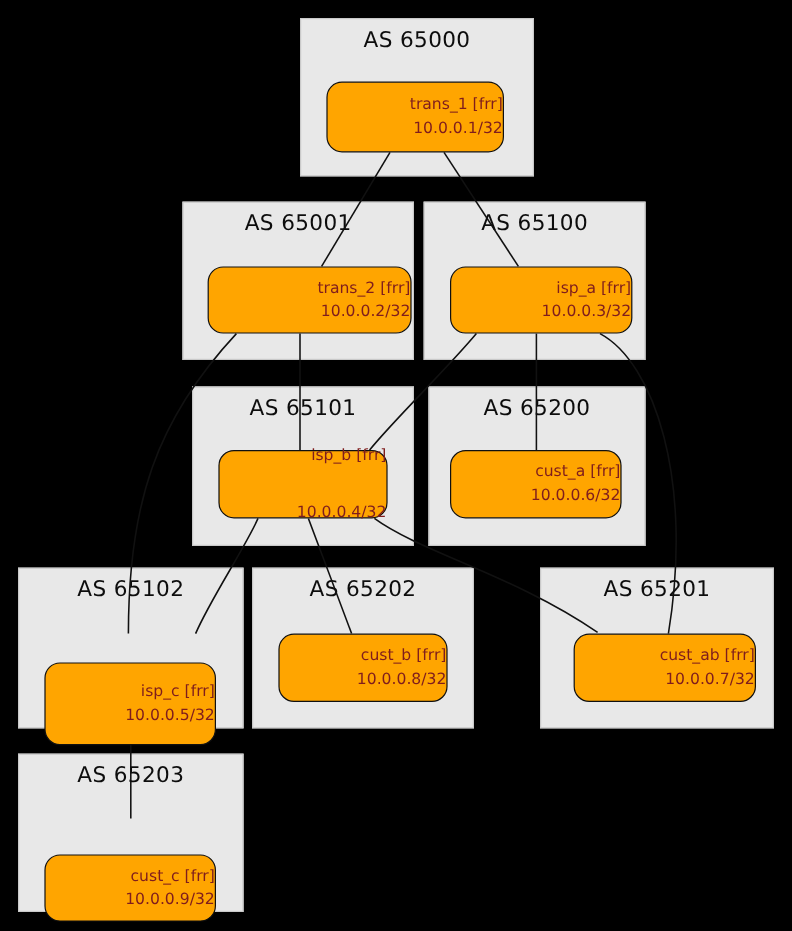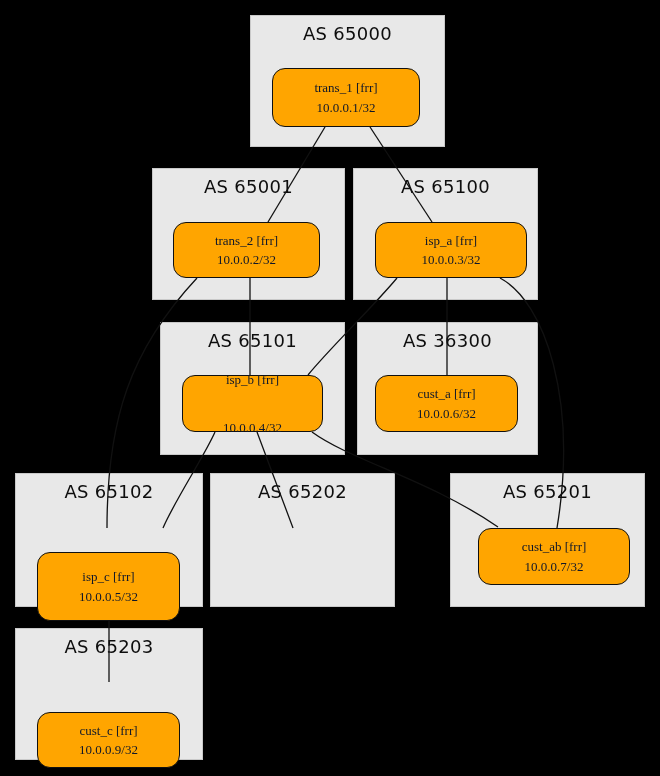--- a/index.html
+++ b/index.html
@@ -13,36 +13,36 @@
   }
   .cluster-label{
     display:block;text-align:center;padding-top:7px;
     font-size:18px;color:#0d0d0d;letter-spacing:.3px;
   }
   #edge-layer{position:absolute;left:0;top:0;z-index:2;pointer-events:none;}
   #edge-layer path{stroke:#111;stroke-width:1.3;fill:none;}
   .node{
     position:absolute;background:#ffa500;border:1.3px solid #101010;border-radius:13px;
     box-sizing:border-box;z-index:3;display:flex;flex-direction:column;
-    align-items:center;justify-content:center;
-    font-size:13px;color:#0f172a;line-height:1.5;text-align:center;font-family:Liberation Serif, serif;
+    align-items:flex-end;justify-content:center;
+    font-size:13px;color:#7f1d1d;line-height:1.5;text-align:center;
   }
   
   #cl-65000{left:250px;top:15px;width:195px;height:132px;}
   #cl-65001{left:152px;top:168px;width:193px;height:132px;}
   #cl-65100{left:353px;top:168px;width:185px;height:132px;}
   #cl-65101{left:160px;top:322px;width:185px;height:133px;}
   #cl-65200{left:357px;top:322px;width:181px;height:133px;}
   #cl-65102{left:15px;top:473px;width:188px;height:134px;}
   #cl-65202{left:210px;top:473px;width:185px;height:134px;}
   #cl-65201{left:450px;top:473px;width:195px;height:134px;}
   #cl-65203{left:15px;top:628px;width:188px;height:132px;}
   
   #nd-trans_1{left:272px;top:68px;width:148px;height:59px;}
-  #nd-trans_2{left:173px;top:222px;width:147px;height:56px;}
+  #nd-trans_2{left:173px;top:222px;width:170px;height:56px;}
   #nd-isp_a{left:375px;top:222px;width:152px;height:56px;}
   #nd-isp_b{left:182px;top:375px;width:141px;height:57px;gap:29px;}
   #nd-cust_a{left:375px;top:375px;width:143px;height:57px;}
   #nd-isp_c{left:37px;top:552px;width:143px;height:69px;}
   #nd-cust_b{left:232px;top:528px;width:141px;height:57px;}
   #nd-cust_ab{left:478px;top:528px;width:152px;height:57px;}
   #nd-cust_c{left:37px;top:712px;width:143px;height:56px;}
 </style>
 </head>
 <body>
@@ -55,21 +55,21 @@
   <div class="cluster" id="cl-65001">
     <span class="cluster-label">AS 65001</span>
   </div>
   <div class="cluster" id="cl-65100">
     <span class="cluster-label">AS 65100</span>
   </div>
   <div class="cluster" id="cl-65101">
     <span class="cluster-label">AS 65101</span>
   </div>
   <div class="cluster" id="cl-65200">
-    <span class="cluster-label">AS 36300</span>
+    <span class="cluster-label">AS 65200</span>
   </div>
   <div class="cluster" id="cl-65102">
     <span class="cluster-label">AS 65102</span>
   </div>
   <div class="cluster" id="cl-65202">
     <span class="cluster-label">AS 65202</span>
   </div>
   <div class="cluster" id="cl-65201">
     <span class="cluster-label">AS 65201</span>
   </div>
@@ -108,20 +108,24 @@
     <span>10.0.0.4/32</span>
   </div>
   <div class="node" id="nd-cust_a">
     <span>cust_a [frr]</span>
     <span>10.0.0.6/32</span>
   </div>
   <div class="node" id="nd-isp_c">
     <span>isp_c [frr]</span>
     <span>10.0.0.5/32</span>
   </div>
+  <div class="node" id="nd-cust_b">
+    <span>cust_b [frr]</span>
+    <span>10.0.0.8/32</span>
+  </div>
   <div class="node" id="nd-cust_ab">
     <span>cust_ab [frr]</span>
     <span>10.0.0.7/32</span>
   </div>
   <div class="node" id="nd-cust_c">
     <span>cust_c [frr]</span>
     <span>10.0.0.9/32</span>
   </div>
 
 </div>

